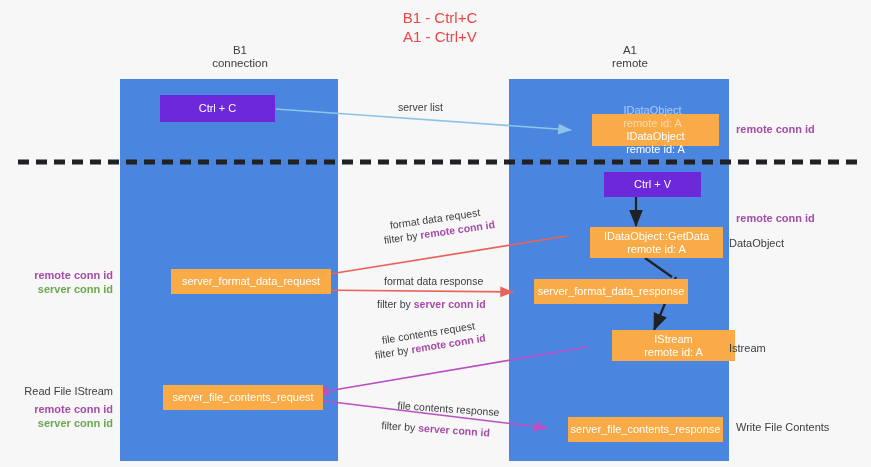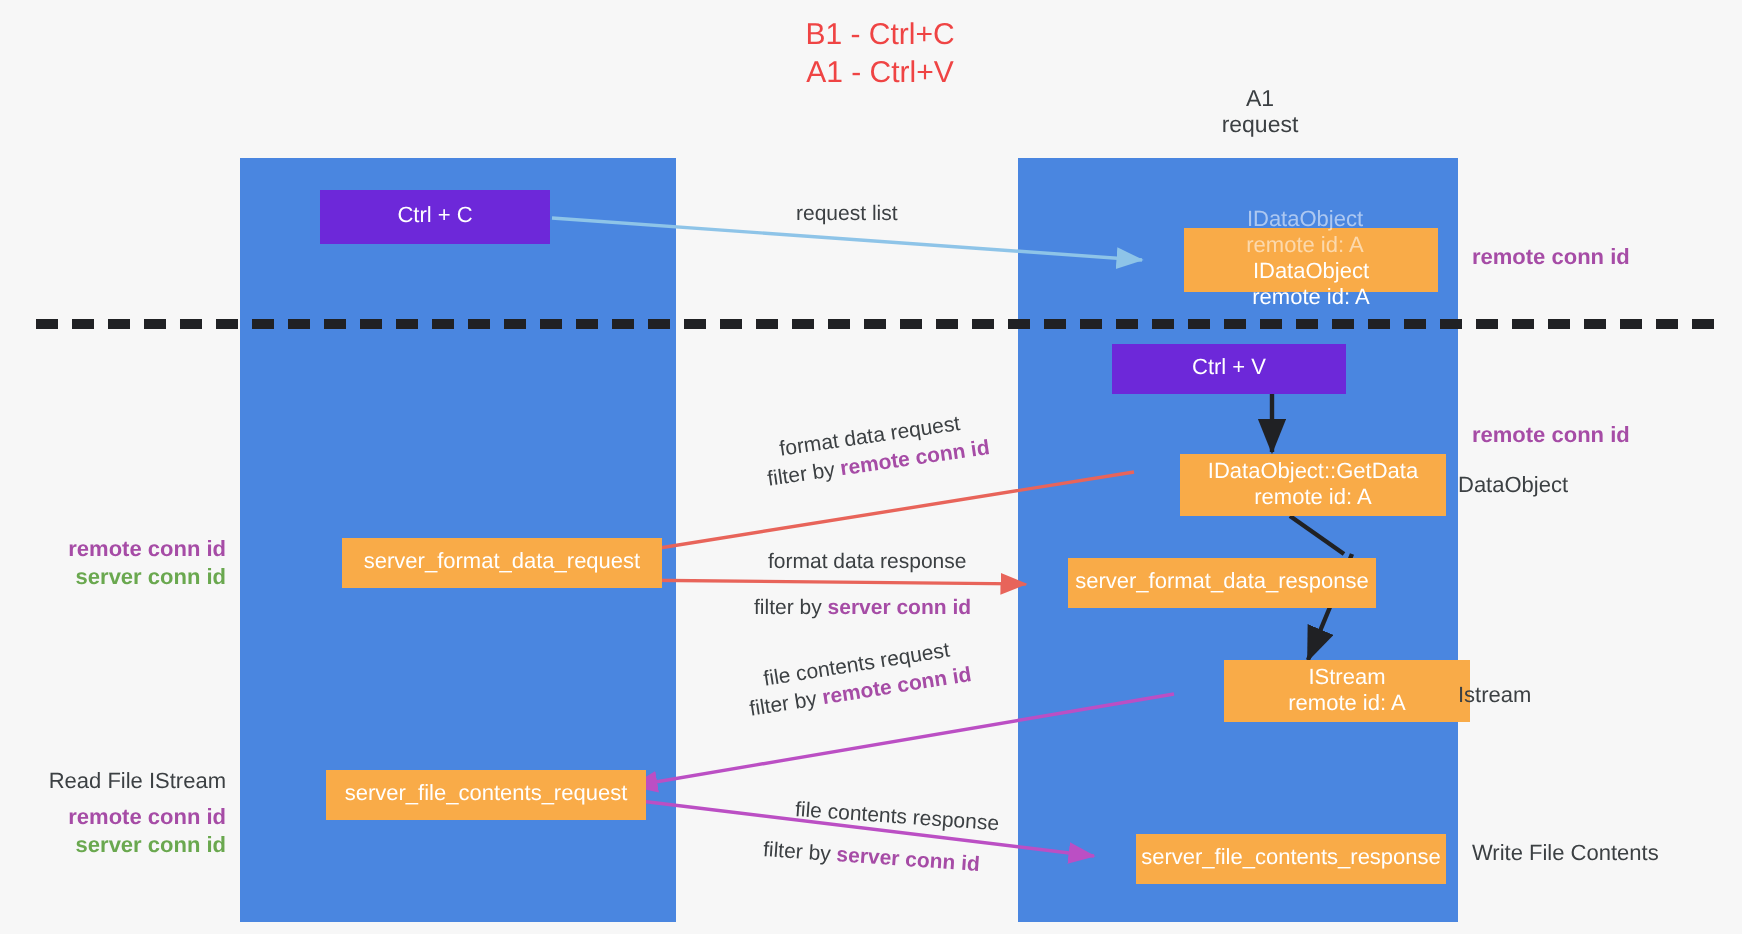--- a/index.html
+++ b/index.html
@@ -90,22 +90,24 @@
   }
 </style>
 </head>
 <body>
 
 <div id="canvas">
 
   <div class="diagram-title" style="left:330px; top:8px; width:220px;">B1 - Ctrl+C
 A1 - Ctrl+V</div>
 
+  <div class="lane-title" style="left:140px; top:44px; width:200px;">B1
+connection</div>
   <div class="lane-title" style="left:530px; top:44px; width:200px;">A1
-request</div>
+remote</div>
 
   <div class="lane" style="left:120px; top:79px; width:218px; height:382px;"></div>
   <div class="lane" style="left:509px; top:79px; width:220px; height:382px;"></div>
 
   <svg class="overlay">
     <defs>
       <marker id="ah-blue" markerWidth="9" markerHeight="9" refX="7.5" refY="3.2" orient="auto">
         <path d="M0,0 L8,3.2 L0,6.4 z" fill="#8ec4e8"></path>
       </marker>
       <marker id="ah-red" markerWidth="9" markerHeight="9" refX="7.5" refY="3.2" orient="auto">
@@ -142,37 +144,37 @@
 
   <div class="node node-orange" style="left:572px; top:114px; width:127px; height:32px;">
     <span class="garbled">
       <span class="ghost">IDataObject
 remote id: A</span>
       <span>IDataObject
 remote id: A</span>
     </span>
   </div>
 
-  <div class="node node-green" style="left:556px; top:172px; width:117px; height:25px;">Ctrl + V</div>
+  <div class="node node-green" style="left:604px; top:172px; width:97px; height:25px;">Ctrl + V</div>
 
   <div class="node node-orange" style="left:570px; top:227px; width:133px; height:31px;">IDataObject::GetData
 remote id: A</div>
 
   <div class="node node-orange" style="left:151px; top:269px; width:160px; height:25px;">server_format_data_request</div>
 
   <div class="node node-orange" style="left:514px; top:279px; width:154px; height:25px;">server_format_data_response</div>
 
   <div class="node node-orange" style="left:592px; top:330px; width:123px; height:31px;">IStream
 remote id: A</div>
 
   <div class="node node-orange" style="left:143px; top:385px; width:160px; height:25px;">server_file_contents_request</div>
 
   <div class="node node-orange" style="left:548px; top:417px; width:155px; height:25px;">server_file_contents_response</div>
 
-  <div class="edge-label" style="left:398px; top:101px;">request list</div>
+  <div class="edge-label" style="left:398px; top:101px;">server list</div>
 
   <div class="edge-label" style="left:389px; top:219px; transform: rotate(-8.2deg);">format data request</div>
   <div class="edge-label" style="left:383px; top:234px; transform: rotate(-8.2deg);">
     <span>filter by </span><b class="purple">remote conn id</b>
   </div>
 
   <div class="edge-label" style="left:384px; top:275px;text-align:right;">format data response</div>
   <div class="edge-label" style="left:377px; top:298px;">
     <span>filter by </span><b class="purple">server conn id</b>
   </div>

